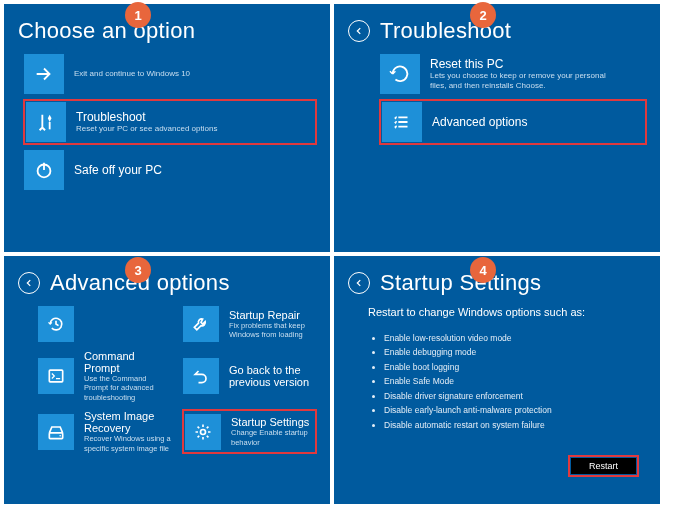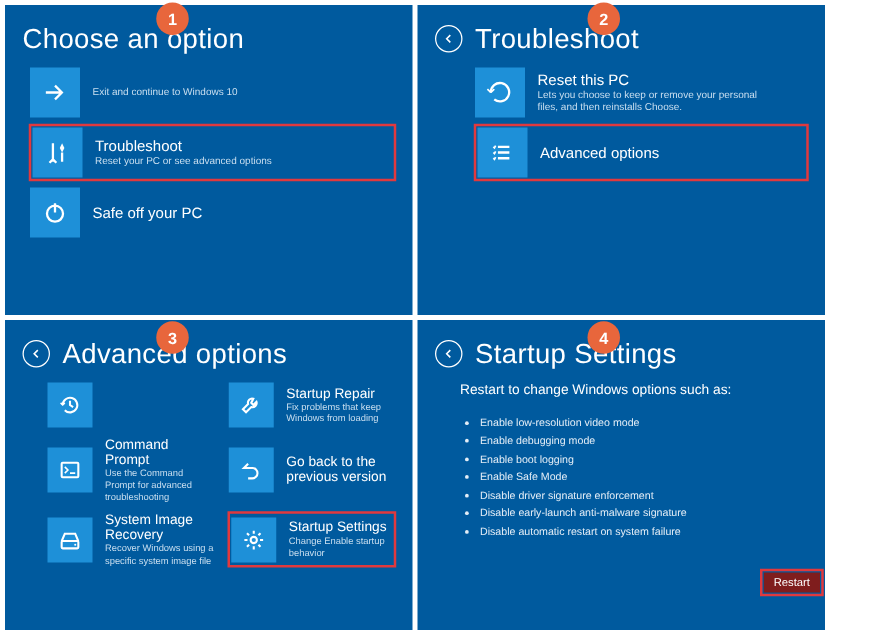--- a/index.html
+++ b/index.html
@@ -78,26 +78,26 @@
   }
   .tiles-grid .tile-icon { width: 36px; height: 36px; }
   .tiles-grid .tile-title { font-size: 11px; }
   .tiles-grid .tile-sub { font-size: 7.5px; max-width: 110px; }
   
   .p4-sub { font-size: 11px; margin: 8px 0 4px 20px; }
   .p4-list { list-style: disc; margin-left: 36px; margin-top: 13px; }
   .p4-list li { font-size: 8.5px; line-height: 1.7; color: #e4eef7; }
   .restart-btn {
     position: absolute;
-    right: 4px;
+    right: 24px;
     bottom: 30px;
-    background: #7f1d1d;
+    background: #000000;
     color: #fff;
     font-size: 9px;
-    padding: 3px 8px;
+    padding: 3px 18px;
     outline: 2px solid #E0393E;
     outline-offset: 1px;
   }
   
   .badge {
     position: absolute;
     width: 26px; height: 26px;
     border-radius: 50%;
     background: #E8663C;
     color: #fff;
@@ -284,19 +284,19 @@
       </div>
       <div class="panel-title">Startup Settings</div>
     </div>
     <div class="p4-sub">Restart to change Windows options such as:</div>
     <ul class="p4-list">
       <li>Enable low-resolution video mode</li>
       <li>Enable debugging mode</li>
       <li>Enable boot logging</li>
       <li>Enable Safe Mode</li>
       <li>Disable driver signature enforcement</li>
-      <li>Disable early-launch anti-malware signature</li>
+      <li>Disable early-launch anti-malware protection</li>
       <li>Disable automatic restart on system failure</li>
     </ul>
     <div class="restart-btn">Restart</div>
   </div>
 
 </div>
 
 </body></html>

